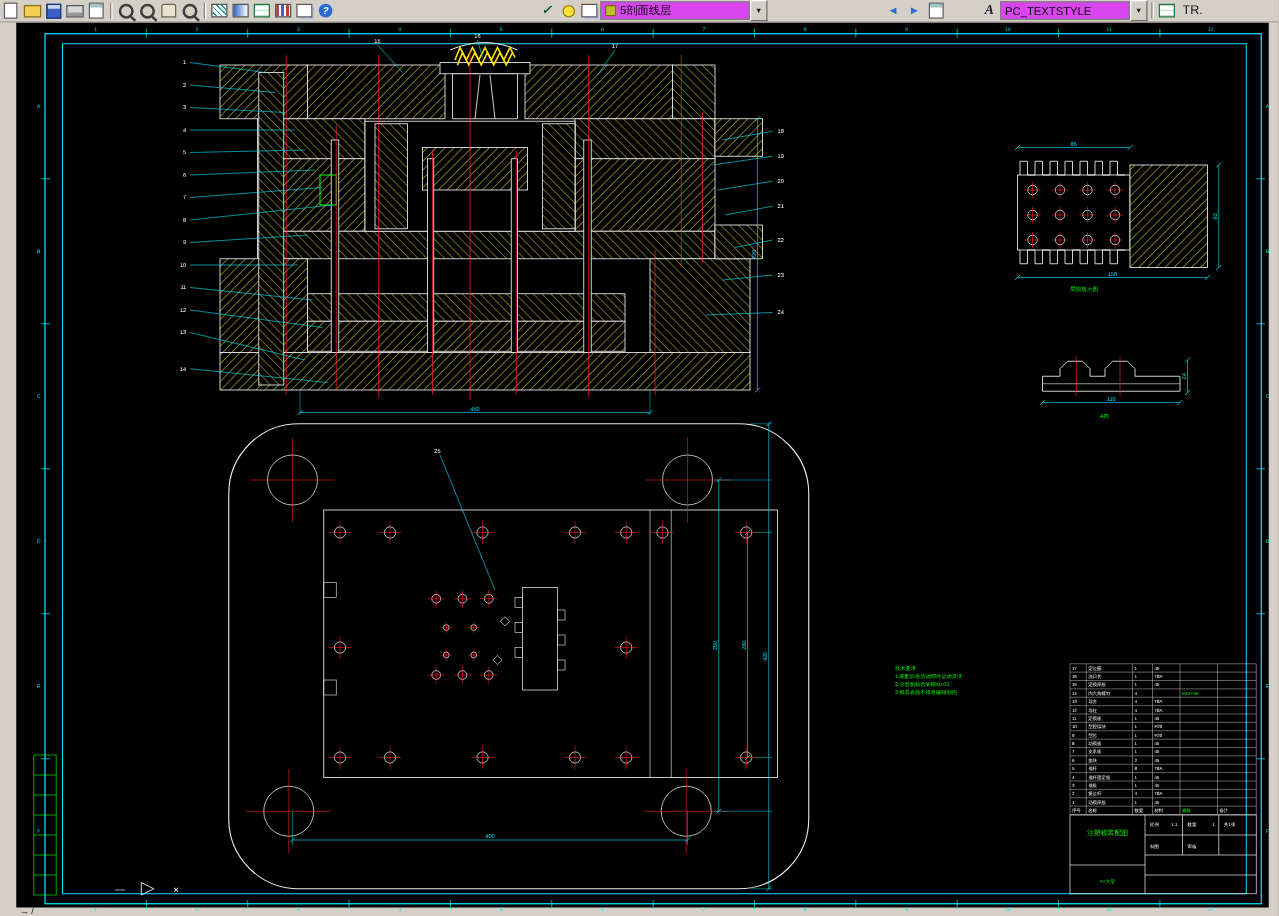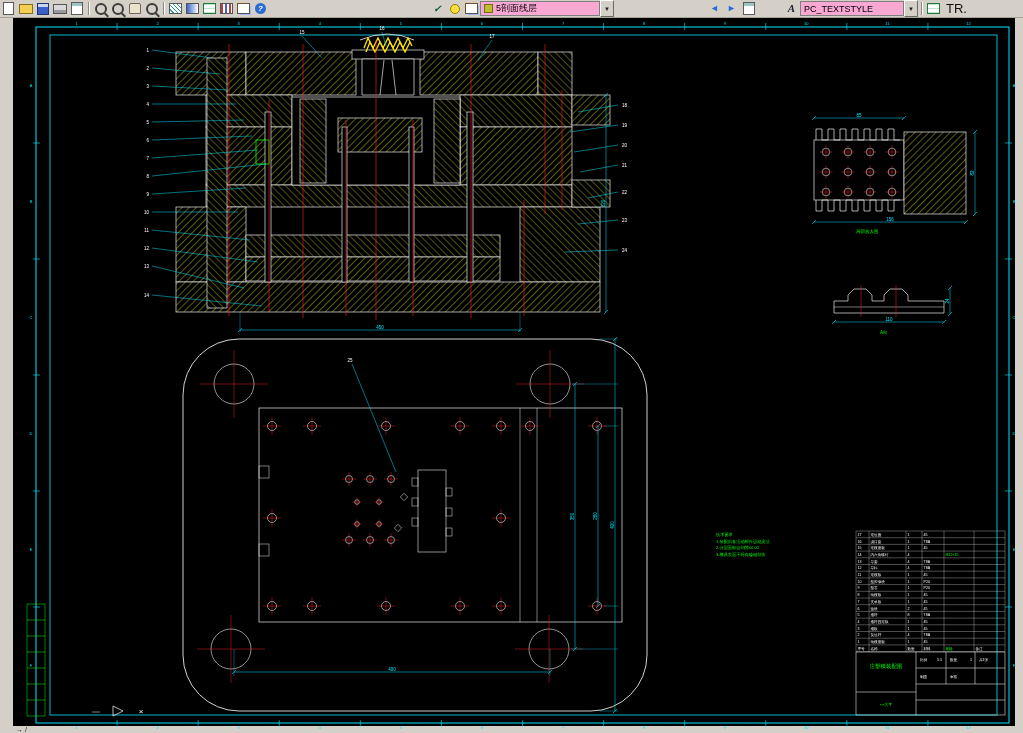--- a/index.html
+++ b/index.html
@@ -27,26 +27,26 @@
   .g-chart{width:11px;height:9px;border:1px solid #555;background:
      repeating-linear-gradient(90deg,#c23a3a 0 2px,#fff 2px 4px,#3566c8 4px 6px,#fff 6px 8px);}
   .g-layers{width:11px;height:9px;background:#fff;border:1px solid #555;
      box-shadow:2px 2px 0 -1px #9cb8f0,-2px -2px 0 -1px #f0c89c;}
   .g-bulb{width:8px;height:8px;background:#ffe13a;border:1px solid #997c00;border-radius:50%;}
   .g-help{width:11px;height:11px;border-radius:50%;background:#2b6cd4;color:#fff;
      font-size:8px;font-weight:bold;line-height:11px;text-align:center;}
   .g-glyph{font-size:9px;color:#2b6cd4;line-height:15px;}
   .g-check{font-size:10px;font-weight:bold;color:#0a5a2a;line-height:15px;}
   .g-letterA{font-family:"Liberation Serif",serif;font-size:11px;font-weight:bold;color:#20242c;line-height:15px;}
-  .combo{height:13px;background:#f9a8d4;border:1px solid #7f7f7f;display:flex;align-items:center;
+  .combo{height:13px;background:#d946ef;border:1px solid #7f7f7f;display:flex;align-items:center;
      font-size:9px;color:#000;padding:0 3px;flex:0 0 auto;white-space:nowrap;overflow:hidden;}
   .combo .sw{width:7px;height:7px;background:#bdbd2e;border:1px solid #6f6f10;margin-right:3px;flex:0 0 auto;}
   .dd{width:12px;height:15px;background:#d4d0c8;border:1px solid;border-color:#fff #6d6a65 #6d6a65 #fff;
      font-size:6px;display:flex;align-items:center;justify-content:center;color:#222;flex:0 0 auto;}
-  #tb-right-label{font-size:13px;color:#111;margin-left:4px;flex:0 0 auto;}
+  #tb-right-label{font-size:10px;color:#111;margin-left:4px;flex:0 0 auto;}
   
   #cad{position:absolute;left:0;top:0;z-index:1;}
   
   #status{position:absolute;left:16px;bottom:0px;height:7px;z-index:5;font-size:7px;line-height:7px;color:#111;}
 </style>
 </head>
 <body>
 <div id="app">
 
 <div id="toolbar">

